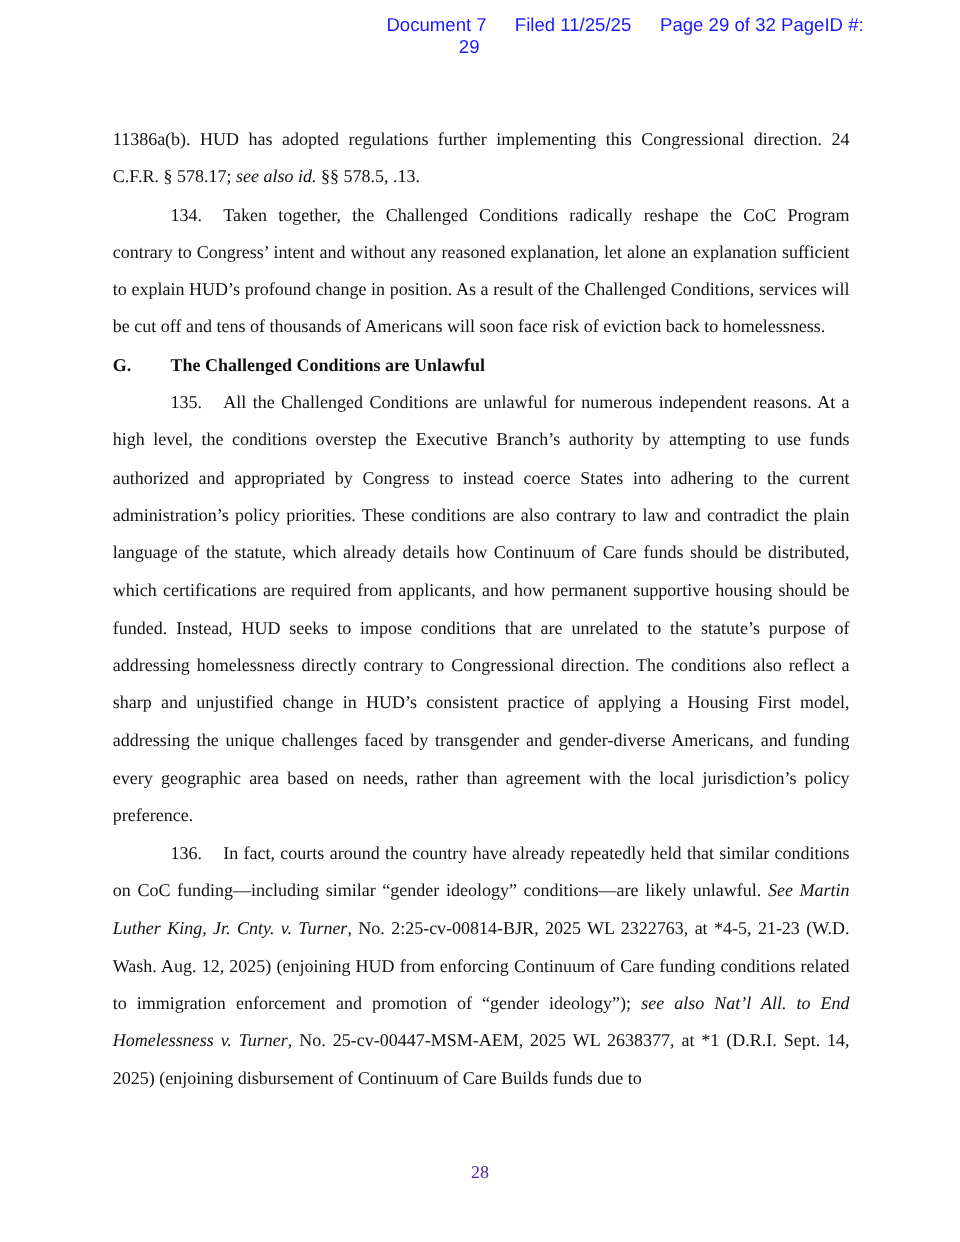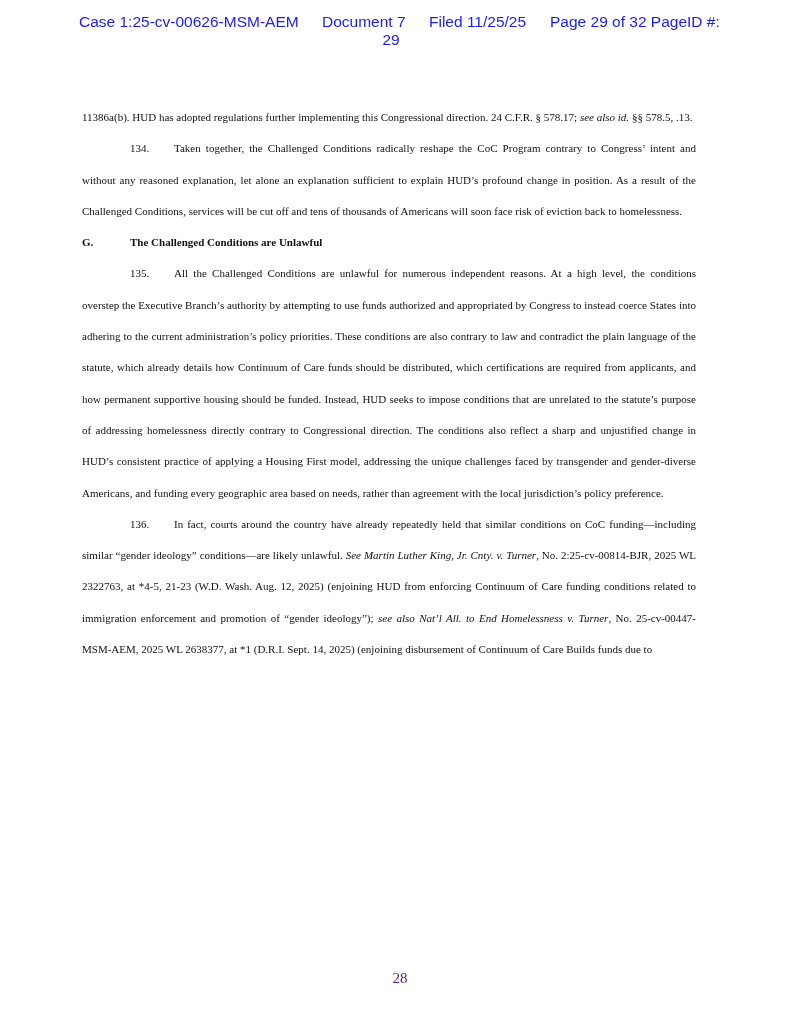--- a/index.html
+++ b/index.html
@@ -10,41 +10,40 @@
     line-height: 17px;
   }
   .header-line1 { position: absolute; top: 0; left: 0; width: 800px; height: 17px; }
   .header-line1 span { position: absolute; top: 0; white-space: nowrap; }
   .hdr-case { left: 79px; }
   .hdr-doc { left: 322px; }
   .hdr-filed { left: 429px; }
   .hdr-page { left: 550px; }
   .header-line2 { position: absolute; top: 18px; left: 0; width: 782px; text-align: center; }
   .page-body {
-    position: absolute; top: 102px; left: 82px; width: 614px;
-    font-family: "Liberation Serif", serif; font-size: 11px; color: #111;
+    position: absolute; top: 102px; left: 94px; width: 614px;
+    font-family: "Liberation Serif", serif; font-size: 15px; color: #111;
     line-height: 31.3px; text-align: justify;
   }
   .page-body p { margin: 0; }
   .indent { text-indent: 48px; }
   .para-num { display: inline-block; width: 44px; text-indent: 0; }
   .section-heading { font-weight: bold; }
   .section-heading .letter { display: inline-block; width: 48px; }
   .page-number {
     position: absolute; top: 970px; left: 0; width: 800px; text-align: center;
     font-family: "Liberation Serif", serif; font-size: 15px; color: #4c1d95;
   }
   i { font-style: italic; }
 </style>
 </head>
 <body>
 
 <div class="header">
   <div class="header-line1">
-    <span class="hdr-case">Case 1:25-cv-00626-MSM-AEM</span>
     <span class="hdr-doc">Document 7</span>
     <span class="hdr-filed">Filed 11/25/25</span>
     <span class="hdr-page">Page 29 of 32 PageID #:</span>
   </div>
   <div class="header-line2">29</div>
 </div>
 
 <div class="page-body">
   <p><span>11386a(b). HUD has adopted regulations further implementing this Congressional direction. 24 C.F.R. § 578.17; </span><i>see also id.</i><span> §§ 578.5, .13.</span></p>
 

